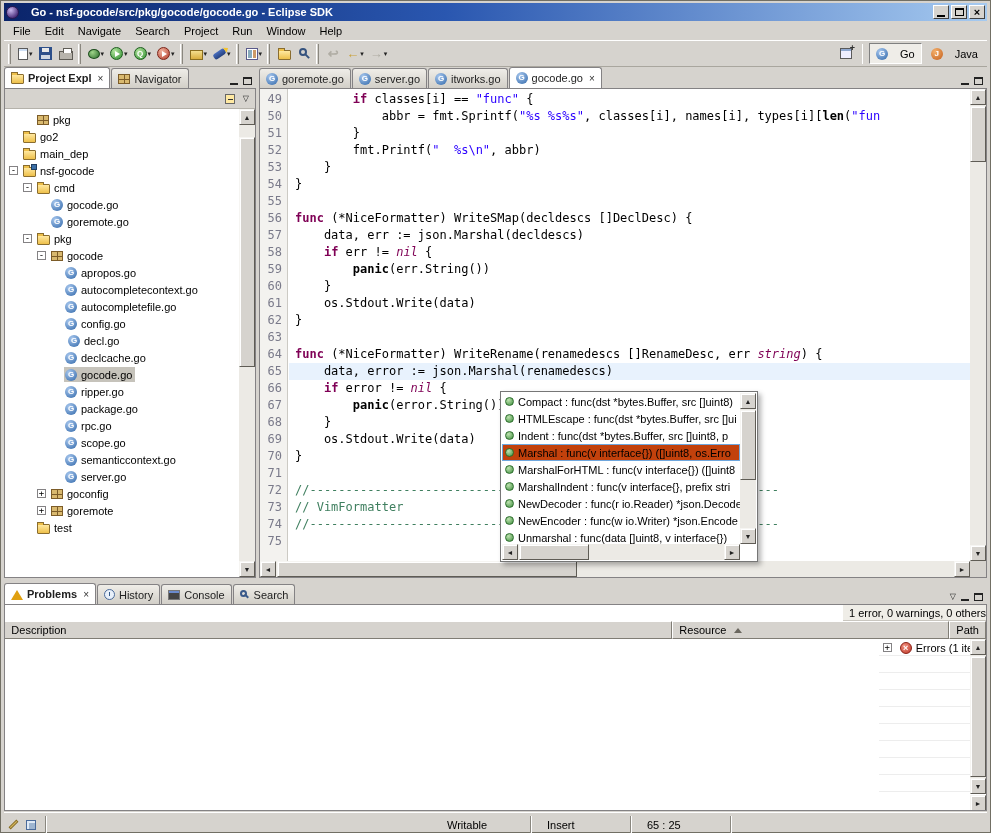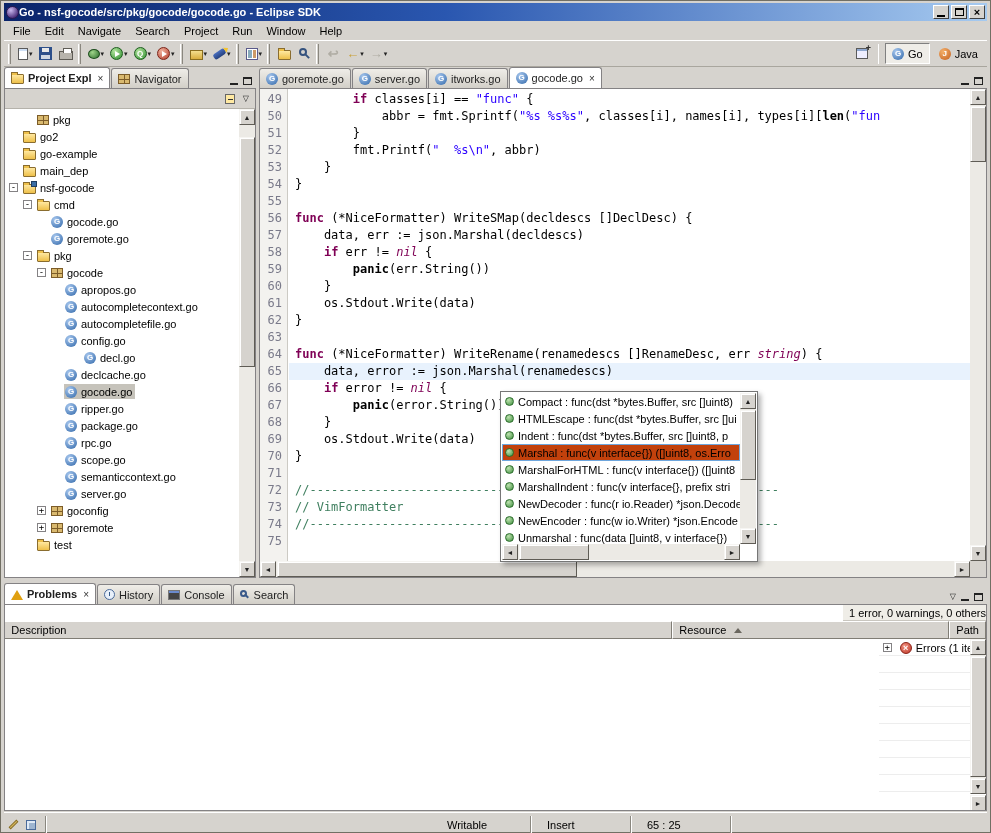--- a/index.html
+++ b/index.html
@@ -1,21 +1,21 @@
 <!DOCTYPE html>
 <html><head>
 <meta charset="utf-8">
 <style>
   * { box-sizing: border-box; margin:0; padding:0; }
   html,body { width:991px; height:833px; overflow:hidden; }
   body { font-family:"Liberation Sans",sans-serif; font-size:11px; background:#d6d3ce; }
   .window { position:relative; width:991px; height:833px; background:#d6d3ce; border:1px solid #716f64; }
 
   
-  .titlebar { height:18px; margin:2px 3px 0 3px; display:flex; align-items:center; gap:0; padding:0 2px;
+  .titlebar { height:18px; margin:2px 3px 0 3px; display:flex; align-items:center; gap:12px; padding:0 2px;
     background:linear-gradient(to right,#0a246a 0%,#2a57b0 45%,#a6caf0 100%); }
   .app-icon { width:13px; height:13px; border-radius:50%; flex:none;
     background:radial-gradient(circle at 35% 30%,#c9b9ef,#4a2d7a 75%); border:1px solid #2a1850; }
   .title-text { color:#fff; font-weight:bold; font-size:11px; flex:1; white-space:nowrap; overflow:hidden; }
   .wbtns { display:flex; gap:2px; }
   .wbtn { width:16px; height:14px; background:#d6d3ce; border:1px solid; border-color:#fff #404040 #404040 #fff;
     display:flex; align-items:center; justify-content:center; }
   .g-min { width:8px; height:2px; background:#000; margin-top:7px; }
   .g-max { width:9px; height:8px; border:1px solid #000; border-top:2px solid #000; }
   .g-close { font-size:11px; font-weight:bold; line-height:1; }
@@ -52,21 +52,21 @@
     linear-gradient(90deg,#8ab,#8ab 4px,#fff 4px,#fff 5px,#c96 5px); }
   .i-glass { width:8px; height:8px; border:2px solid #35527e; border-radius:50%; position:relative; margin:0 3px 3px 0; }
   .i-glass::after { content:""; position:absolute; width:6px; height:2px; background:#35527e; transform:rotate(45deg); right:-5px; bottom:-3px; }
   .i-arrow { font-size:13px; font-weight:bold; color:#c9a23a; line-height:1; }
   .i-arrow.dim { color:#b0ada4; }
 
   .pbar { margin-left:auto; display:flex; align-items:center; gap:2px; }
   .i-persp { width:12px; height:11px; border:1px solid #5a5a5a; background:#eef; box-shadow:inset 0 2px 0 #8fa8d0; position:relative; }
   .i-persp::after { content:"+"; position:absolute; right:-4px; top:-5px; font:bold 9px/9px "Liberation Sans",sans-serif; color:#333; }
   .psep { width:1px; height:20px; background:#8a877f; border-right:1px solid #fff; margin:0 4px; }
-  .pers-btn { display:flex; align-items:center; gap:4px; height:21px; padding:0 6px; border:1px solid transparent; background:transparent; font-size:11px; }
+  .pers-btn { display:flex; align-items:center; gap:12px; height:21px; padding:0 6px; border:1px solid transparent; background:transparent; font-size:11px; }
   .pers-btn.active { border-color:#808080 #fff #fff #808080; background:#efede8; }
   .i-java { width:12px; height:12px; border-radius:50%; background:radial-gradient(circle at 35% 30%,#f4b06a,#c45f1d); color:#fff; position:relative; flex:none; }
   .i-java::after { content:"J"; position:absolute; inset:0; font:bold 8px/12px "Liberation Sans",sans-serif; text-align:center; }
 
   
   .main { height:511px; margin:0 3px; display:flex; gap:3px; }
 
   .view-tabs { height:21px; display:flex; align-items:flex-end; }
   .vtabs-list { display:flex; align-items:flex-end; flex:1; min-width:0; overflow:hidden; }
   .vtab, .etab { height:20px; display:flex; align-items:center; gap:4px; padding:0 6px; font-size:11px;
@@ -323,26 +323,20 @@
                   <span class="ticon icon-package"></span>
                   <span class="tlabel">pkg</span>
                 </span>
               </div>
               <div class="trow" style="padding-left: 17px;">
                 <span class="tnode">
                   <span class="ticon icon-folder"></span>
                   <span class="tlabel">go2</span>
                 </span>
               </div>
-              <div class="trow" style="padding-left: 17px;">
-                <span class="tnode">
-                  <span class="ticon icon-folder"></span>
-                  <span class="tlabel">go-example</span>
-                </span>
-              </div>
               <div class="trow" style="padding-left: 17px; align-items: center;">
                 <span class="tnode">
                   <span class="ticon icon-folder"></span>
                   <span class="tlabel">main_dep</span>
                 </span>
               </div>
               <div class="trow" style="padding-left: 4px;">
                 <span class="texp">-</span>
                 <span class="tnode">
                   <span class="ticon icon-project"></span>
@@ -399,21 +393,21 @@
                   <span class="ticon icon-gofile"></span>
                   <span class="tlabel">autocompletefile.go</span>
                 </span>
               </div>
               <div class="trow" style="padding-left: 59px; text-align: center;">
                 <span class="tnode">
                   <span class="ticon icon-gofile"></span>
                   <span class="tlabel">config.go</span>
                 </span>
               </div>
-              <div class="trow" style="padding-left: 78px;">
+              <div class="trow" style="padding-left: 62px;">
                 <span class="tnode">
                   <span class="ticon icon-gofile"></span>
                   <span class="tlabel">decl.go</span>
                 </span>
               </div>
               <div class="trow" style="padding-left: 59px;">
                 <span class="tnode">
                   <span class="ticon icon-gofile"></span>
                   <span class="tlabel">declcache.go</span>
                 </span>

